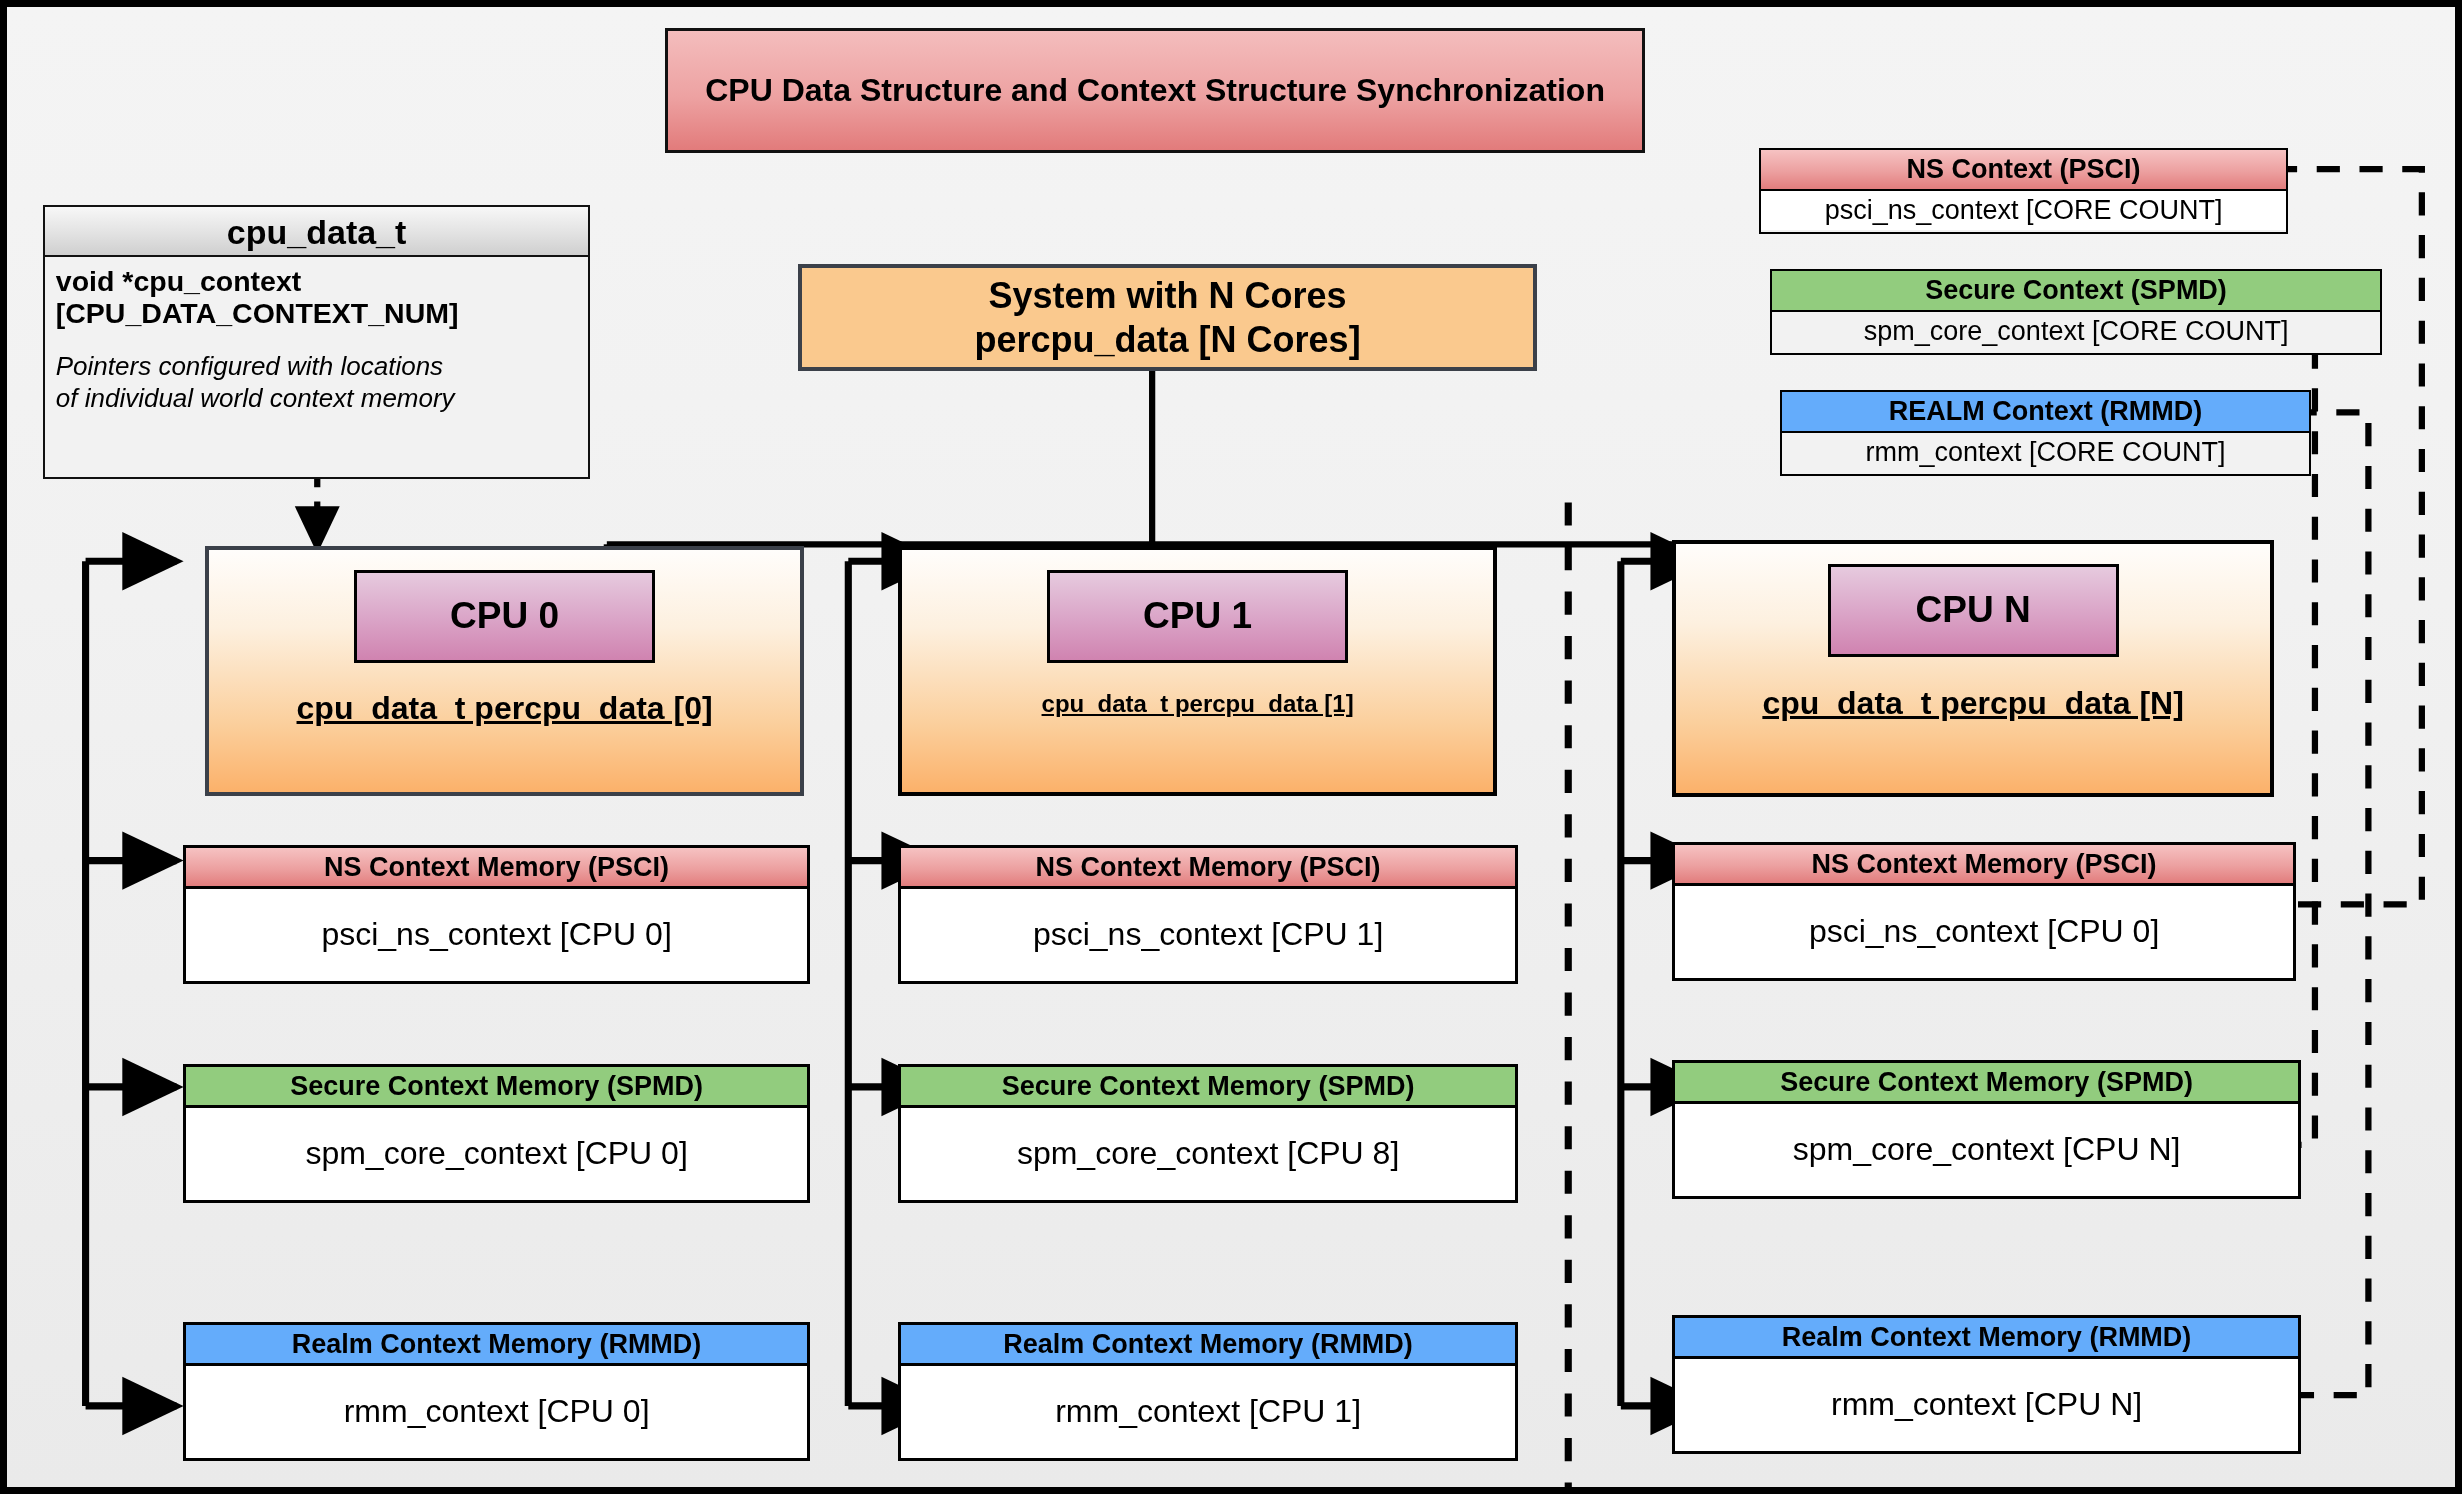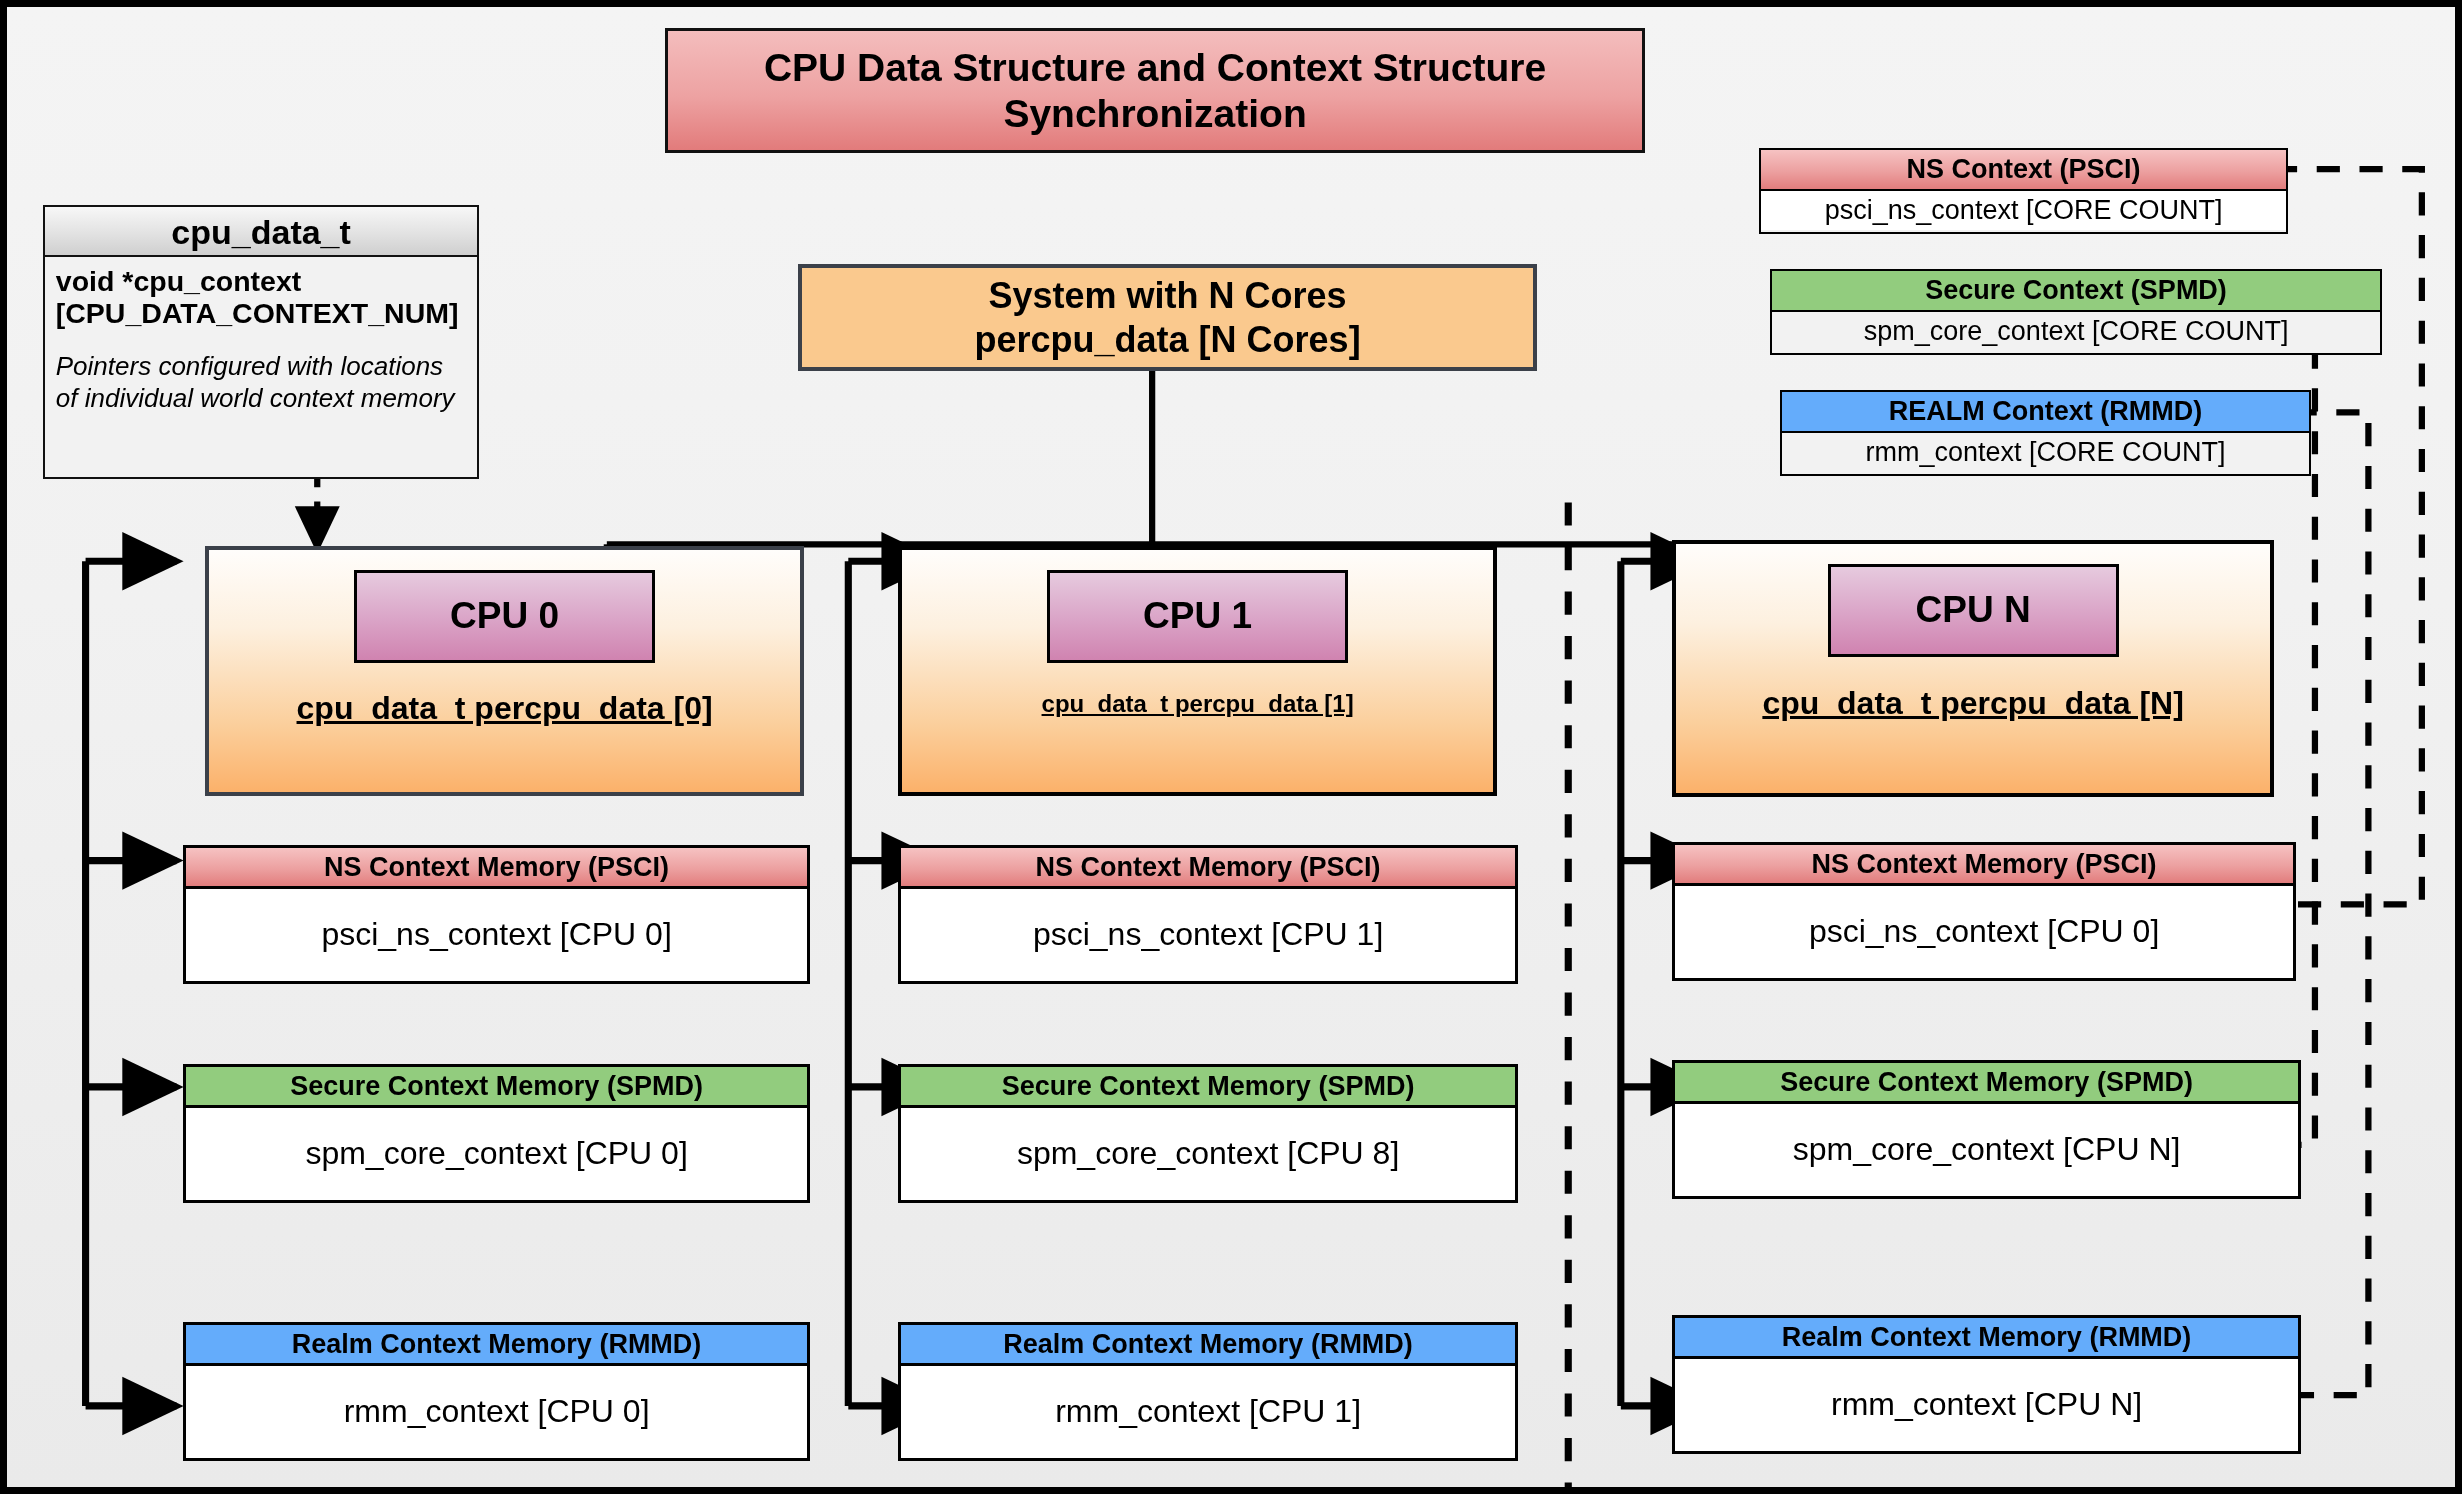--- a/index.html
+++ b/index.html
@@ -171,25 +171,25 @@
 
       <g stroke="#000" stroke-width="7" fill="none" stroke-dasharray="26 22">
         <path d="M2460,318 L2590,318 L2590,1277 L2450,1277"></path>
       </g>
 
       <g stroke="#000" stroke-width="7" fill="none" stroke-dasharray="26 22">
         <path d="M2470,455 L2650,455 L2650,1558 L2452,1558"></path>
       </g>
     </svg>
 
-    <div class="abs title-box" style="left:658px; top:21.4px; width:980px; height:125px; font-size:39px; padding:0 19.6px;">
+    <div class="abs title-box" style="left:658px; top:21.4px; width:980px; height:125px; font-size:32px; padding:0 19.6px;">
       <span>CPU Data Structure and Context Structure Synchronization</span>
     </div>
 
-    <div class="abs struct-card" style="left:36px; top:198px; width:436px; height:274px;">
+    <div class="abs struct-card" style="left:36px; top:198px; width:547px; height:274px;">
       <div class="hdr" style="height:50px; line-height:50px; font-size:34px;">cpu_data_t</div>
       <div class="body">
         <div class="code" style="font-size:28.5px;">void  *cpu_context</div>
         <div class="code" style="font-size:28.5px;">[CPU_DATA_CONTEXT_NUM]</div>
         <div class="note" style="font-size:26px;">Pointers configured with locations</div>
         <div class="note" style="font-size:26px; margin-top:1.8px;">of individual world context memory</div>
       </div>
     </div>
 
     <div class="abs sys-box" style="left:791px; top:257px; width:739px; height:107px; font-size:36px;align-items:center;">

